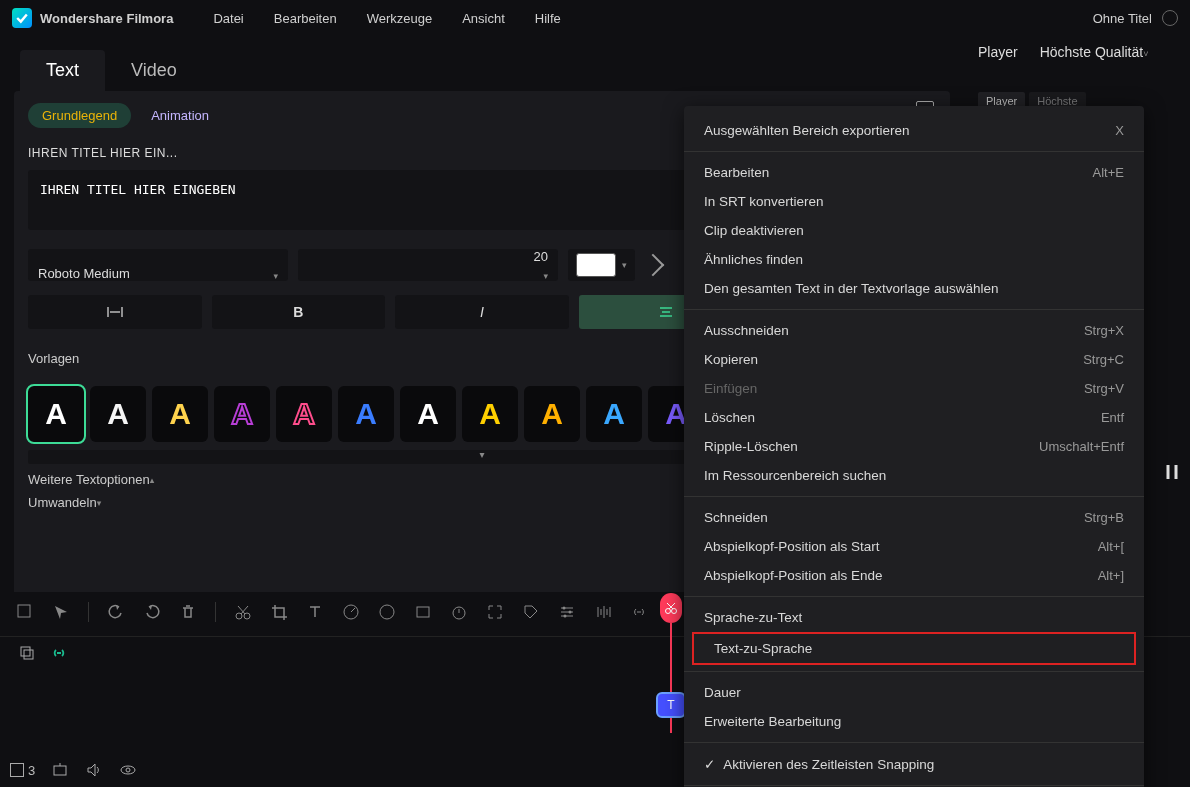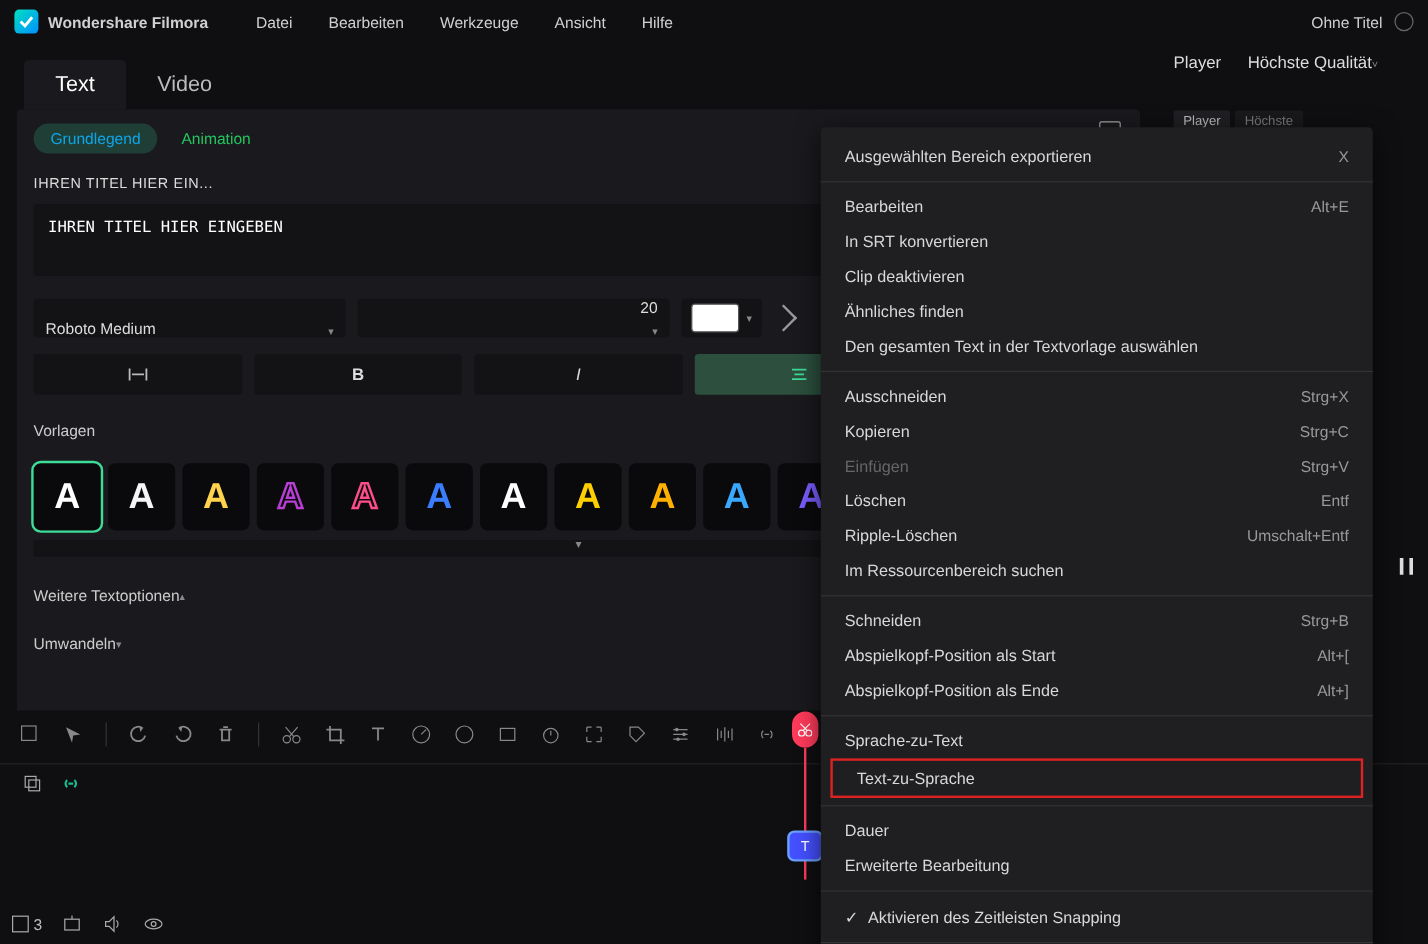--- a/index.html
+++ b/index.html
@@ -31,22 +31,22 @@
   .right-panel { flex:1; background:#0f0f12; padding: 8px 0 0 18px; position:relative; }
 
   
   .tabs { display:flex; gap: 0; padding: 14px 0 0 20px; }
   .tab { padding: 10px 26px; color:#bbb; font-size:18px; }
   .tab.active { background:#1a1a1e; border-radius: 4px 4px 0 0; color:#fff; }
 
   
   .inner-panel { background:#1a1a1e; margin: 0 10px 0 14px; padding: 12px 14px; border-radius:4px; min-height:520px; position:relative; }
   .pill-row { display:flex; align-items:center; gap:20px; }
-  .pill { background:#1f3f36; color:#0ea5e9; padding:5px 14px; border-radius:14px; font-size:13px; }
-  .pill-plain { color:#22c55e; cursor:pointer; }
+  .pill { background:#1f3f36; color:#eab308; padding:5px 14px; border-radius:14px; font-size:13px; }
+  .pill-plain { color:#c4b5fd; cursor:pointer; }
   .save-icon { position:absolute; top:10px; right:16px; width:18px;height:18px;border:1.5px solid #aaa;border-radius:2px;}
 
   .section-label { margin:18px 0 10px 0; color:#ddd; font-size:12px; letter-spacing:.5px;}
   .title-input {
     width: 100%; height: 60px; background:#131316; border:none; color:#fff;
     padding:12px; font-size:13px; border-radius:3px;
   }
 
   .row-controls { display:flex; gap:10px; margin-top:16px; align-items:center; }
   .select { background:#131316; border:none; color:#ddd; height:32px; padding:0 10px; border-radius:3px; display:flex; align-items:flex-end; justify-content:space-between; }
@@ -59,21 +59,21 @@
   .btn-row { display:flex; gap:10px; margin-top:14px; }
   .btn { flex:1; height:34px; background:#131316; border-radius:3px; display:flex; align-items:center; justify-content:center; color:#ddd; font-size:14px; }
   .btn.active-btn { background:#2c4f3e; }
 
   .template-label { margin-top:22px; margin-bottom:20px; color:#ccc;}
   .templates { display:flex; gap:6px; }
   .tmpl { width:56px;height:56px;background:#0a0a0c;border-radius:6px;display:flex;align-items:center;justify-content:center; font-size:30px; font-weight:800;font-family:Arial;}
   .tmpl.sel { outline:2px solid #3ddc97; }
   .more-bar { height:14px; background:#131316; margin-top:8px; border-radius:2px; text-align:center; color:#888; font-size:10px; line-height:10px;}
 
-  .expander { margin-top:25px; display:flex; align-items:center; color:#ccc;}
+  .expander { margin-top:8px; display:flex; align-items:center; color:#ccc;}
   .chev { font-size:9px; color:#888; }
 
   
   .player-head { display:flex; gap:22px; color:#ddd; font-size:14px; padding-bottom:8px;}
   .player-mini { margin-top:24px; display:flex; gap:4px; font-size:11px;}
   .mini-tab { background:#202024; padding:3px 8px; border-radius:2px;color:#bbb;}
   .mini-tab.dim{opacity:.6;}
 
   
   .bottom { position:absolute; left:0; right:0; bottom:0; height:195px; background:#0f0f12; }

